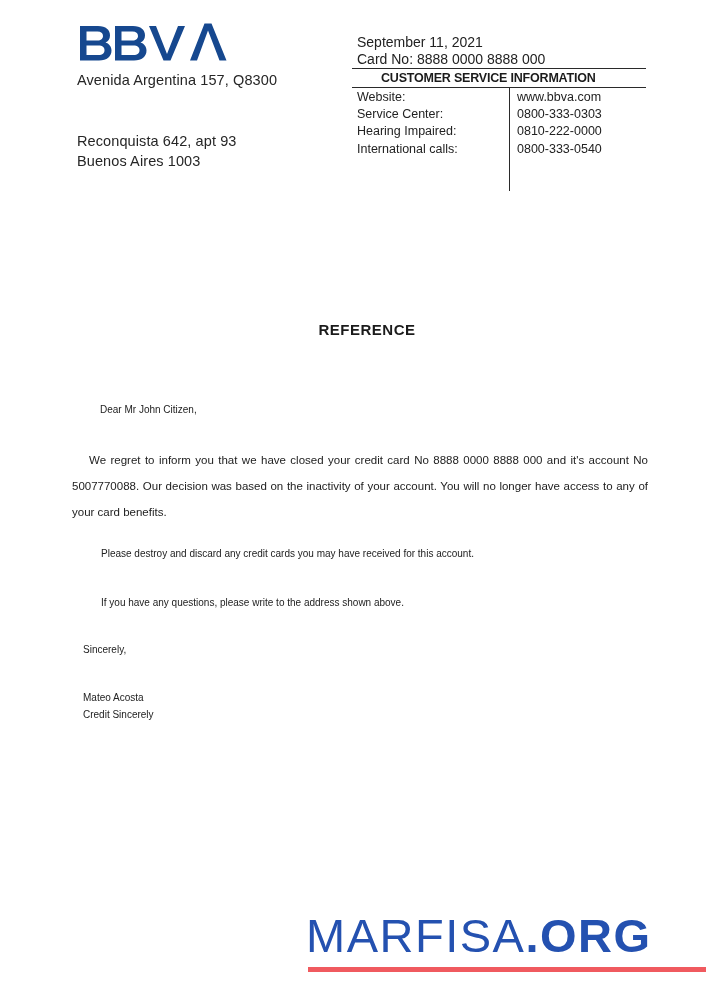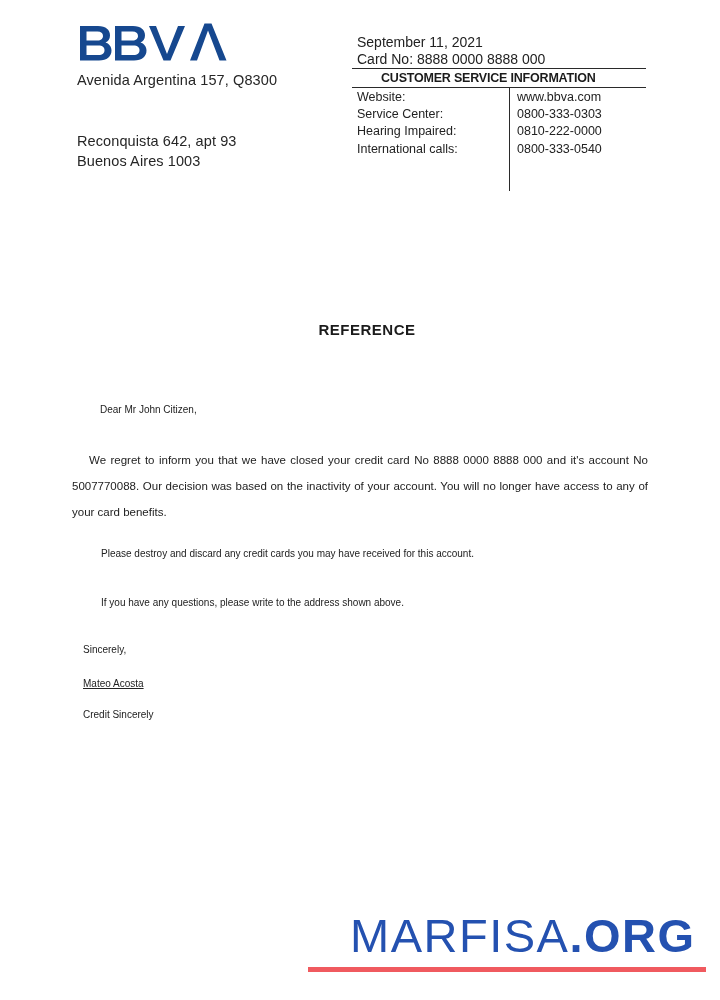--- a/index.html
+++ b/index.html
@@ -18,21 +18,21 @@
   .vline { left: 509px; top: 87px; width: 1px; height: 104px; background: #2a2a2a; }
   .csi-row { font-size: 12.5px; line-height: 17.5px; color: #222; white-space: nowrap; }
   .csi-label { left: 357px; }
   .csi-value { left: 517px; }
   
   .ref-title { left: 0; width: 734px; text-align: center; top: 321px; font-size: 15px; font-weight: bold; letter-spacing: 0.5px; color: #1b1b1b; }
   .body-text { font-size: 10px; color: #222; white-space: nowrap; padding-left: 12px; }
   .para { left: 72px; width: 576px; font-size: 11.5px; line-height: 26px; color: #222; text-align: justify; }
   .para .first { text-indent: 17px; }
   
-  .wm { left: 306px; top: 910px; font-size: 47px; color: #2451b0; letter-spacing: 1.5px; line-height: 52px; white-space: nowrap; margin-left: 44px; }
+  .wm { left: 306px; top: 910px; font-size: 47px; color: #2451b0; letter-spacing: 1.5px; line-height: 52px; white-space: nowrap; }
   .wm .w1 { font-weight: 300; }
   .wm .w2 { font-weight: 500; }
   .wm .w3 { font-weight: bold; }
   .wm-bar { left: 308px; top: 967px; width: 398px; height: 5px; background: #f05a5f; }
 </style>
 </head>
 <body>
 
 <div class="abs logo">
   <svg width="150" height="44" viewBox="0 0 150 44">
@@ -81,19 +81,19 @@
 
 <div class="abs para" style="top:447px;">
   <div class="first">We regret to inform you that we have closed your credit card No 8888 0000 8888 000 and it's account No 5007770088. Our decision was based on the inactivity of your account. You will no longer have access to any of your card benefits.</div>
 </div>
 
 <div class="abs body-text" style="left:89px; top:548px;">Please destroy and discard any credit cards you may have received for this account.</div>
 
 <div class="abs body-text" style="left:89px; top:597px;">If you have any questions, please write to the address shown above.</div>
 
 <div class="abs body-text" style="left:71px; top:644px;">Sincerely,</div>
-<div class="abs body-text" style="left:71px; top:678px;text-decoration:underline;">Mateo Acosta</div>
+<div class="abs body-text" style="left:71px; top:692px;">Mateo Acosta</div>
 <div class="abs body-text" style="left:71px; top:709px;">Credit Sincerely</div>
 
 <div class="abs wm">
   <span class="w1">MA</span><span class="w2">RFISA</span><span class="w3">.ORG</span>
 </div>
 <div class="abs wm-bar"></div>
 
 </body></html>

